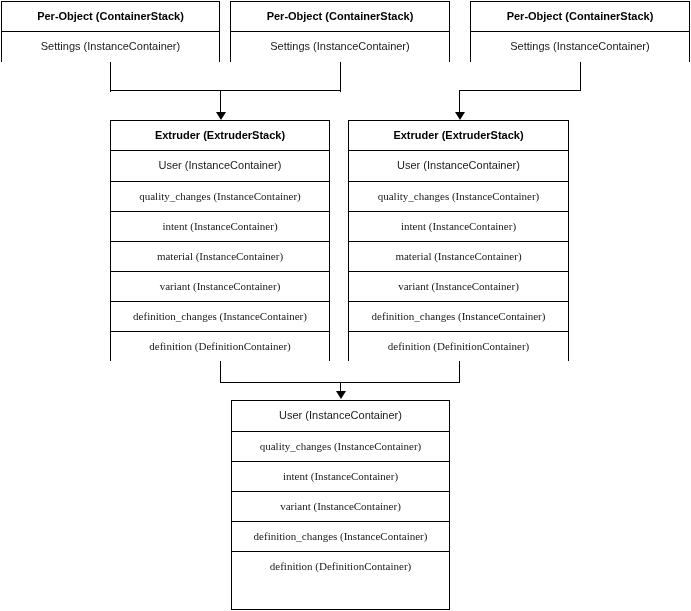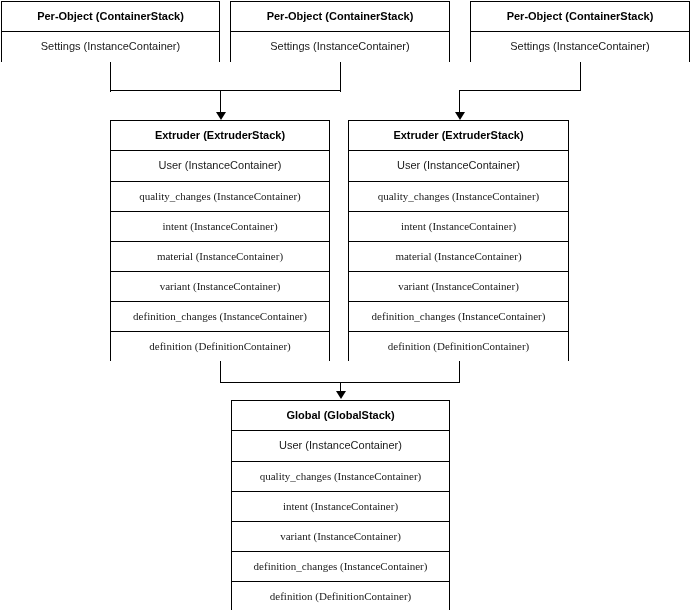--- a/index.html
+++ b/index.html
@@ -98,21 +98,20 @@
     <div class="row item">User (InstanceContainer)</div>
     <div class="row item">quality_changes (InstanceContainer)</div>
     <div class="row item">intent (InstanceContainer)</div>
     <div class="row item">material (InstanceContainer)</div>
     <div class="row item">variant (InstanceContainer)</div>
     <div class="row item">definition_changes (InstanceContainer)</div>
     <div class="row item">definition (DefinitionContainer)</div>
   </div>
 
   <div class="stack-box" style="left:231px; top:400px; width:219px; height:210px;">
-    <div class="row header">Global (GlobalStack)</div>
     <div class="row item">User (InstanceContainer)</div>
     <div class="row item">quality_changes (InstanceContainer)</div>
     <div class="row item">intent (InstanceContainer)</div>
     <div class="row item">variant (InstanceContainer)</div>
     <div class="row item">definition_changes (InstanceContainer)</div>
     <div class="row item">definition (DefinitionContainer)</div>
   </div>
 
   <div class="conn v" style="left:110px; top:62px; height:30px;"></div>
   <div class="conn h" style="left:110px; top:90px; width:111px;"></div>

